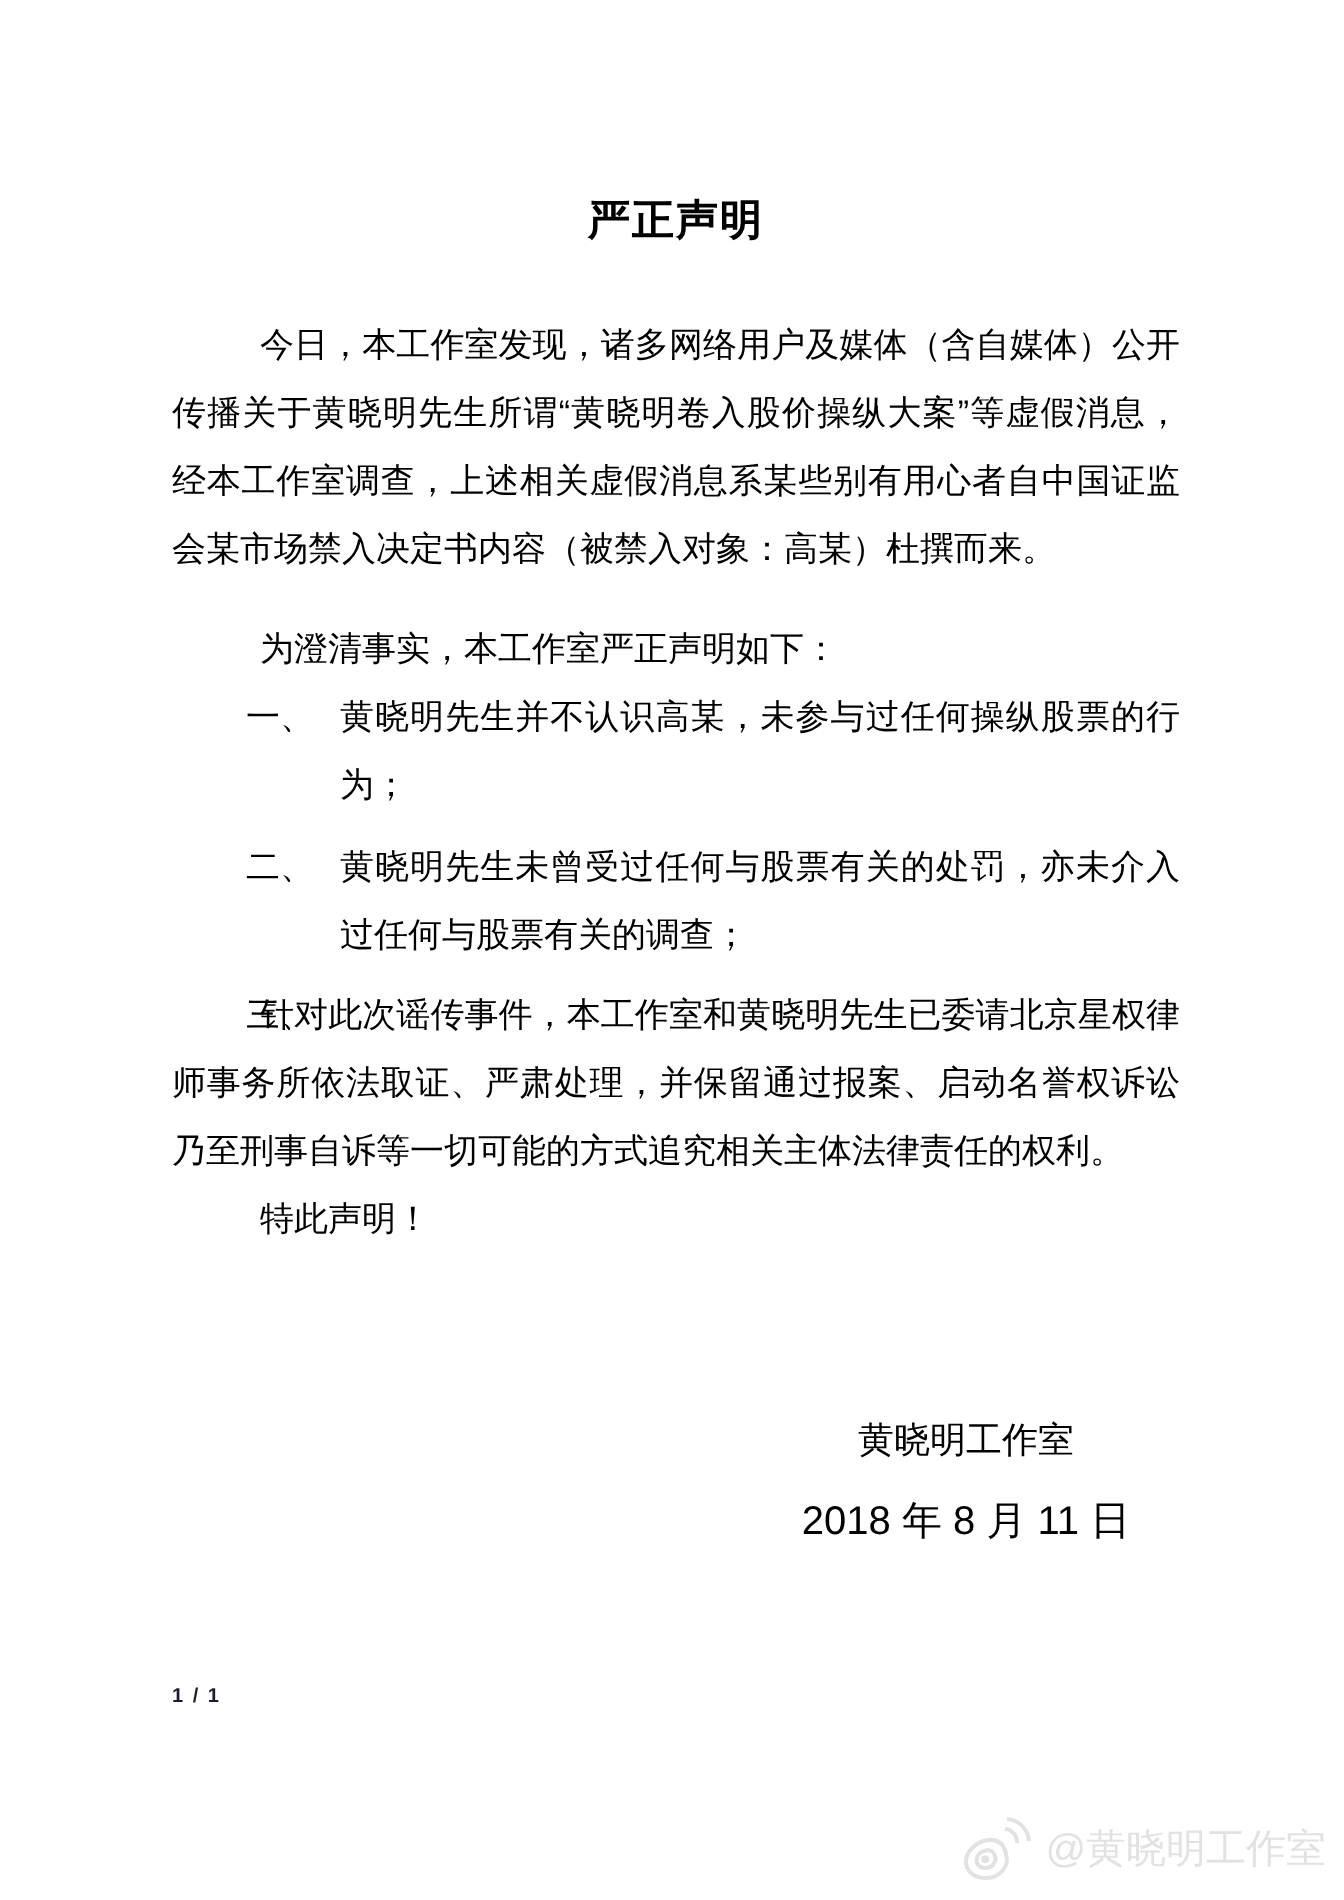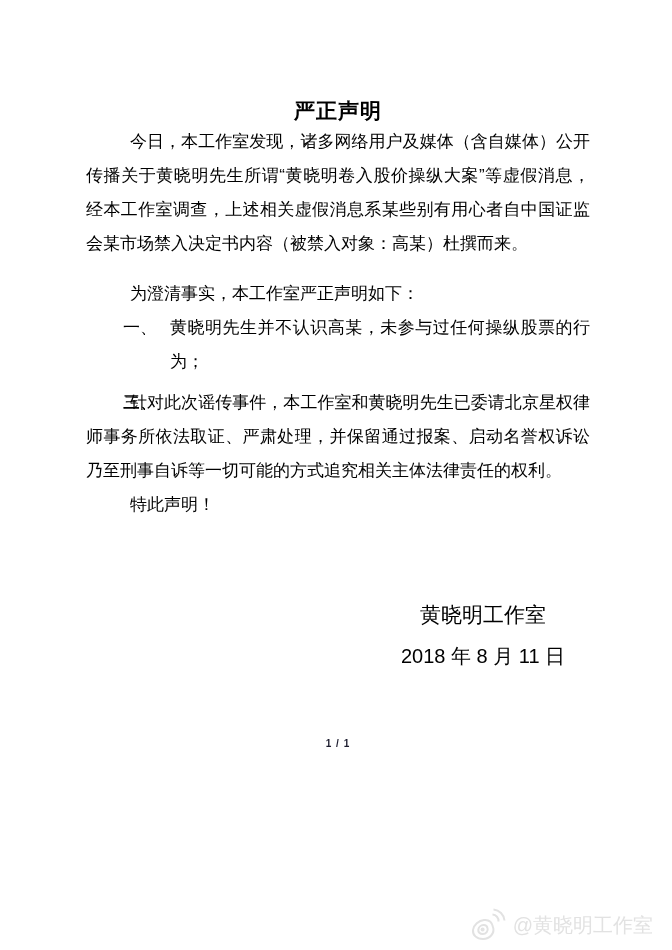--- a/index.html
+++ b/index.html
@@ -30,21 +30,21 @@
     text-align: center;
     letter-spacing: 1px;
   }
   .para {
     margin: 0;
     font-size: 17px;
     line-height: 34px;
     text-align: justify;
   }
   .indent { text-indent: 44px; }
-  .para-intro  { }
+  .para-intro  { margin-top: 31px; }
   .para-lead   { margin-top: 16px; }
   .para-legal  { margin-top: 0; }
   .para-close  { margin-top: 0; }
   .list-item {
     position: relative;
     padding-left: 84px;
     font-size: 17px;
     line-height: 34px;
     text-align: justify;
   }
@@ -56,40 +56,39 @@
   .item-1 { margin-top: 0; }
   .item-2 { margin-top: 7px; }
   .item-3 { margin-top: 6px; }
   .sign-block {
     margin-top: 76px;
     margin-left: 297px;
     width: 200px;
     text-align: center;
   }
   .sign-line {
-    font-size: 21px;
+    font-size: 18px;
     line-height: 34px;
   }
   .date-line {
     margin-top: 7px;
     font-size: 20px;
     line-height: 34px;
   }
   .page-footer {
     margin-top: 64px;
-    text-align: center;
     font-size: 10px;
     line-height: 14px;
     font-weight: bold;
     color: #1c1c2e;
     letter-spacing: 1px;
   }
   .watermark {
     position: absolute;
-    right: 19px;
+    right: 9px;
     bottom: 6px;
     display: flex;
     align-items: center;
     color: #e2e2e2;
     font-size: 20px;
     line-height: 38px;
     white-space: nowrap;
   }
   .watermark svg { display: block; margin-right: 5px; }
 </style>
@@ -104,20 +103,21 @@
 
   <p class="para indent para-lead">为澄清事实，本工作室严正声明如下：</p>
 
   <div class="list-item item-1">
     <span class="marker">一、</span>
     <span>黄晓明先生并不认识高某，未参与过任何操纵股票的行为；</span>
   </div>
 
   <div class="list-item item-2">
     <span class="marker">二、</span>
+    <span>黄晓明先生未曾受过任何与股票有关的处罚，亦未介入过任何与股票有关的调查；</span>
   </div>
 
   <div class="list-item item-3">
     <span class="marker">三、</span>
   </div>
 
   <p class="para indent para-legal">针对此次谣传事件，本工作室和黄晓明先生已委请北京星权律师事务所依法取证、严肃处理，并保留通过报案、启动名誉权诉讼乃至刑事自诉等一切可能的方式追究相关主体法律责任的权利。</p>
 
   <p class="para indent para-close">特此声明！</p>
 

